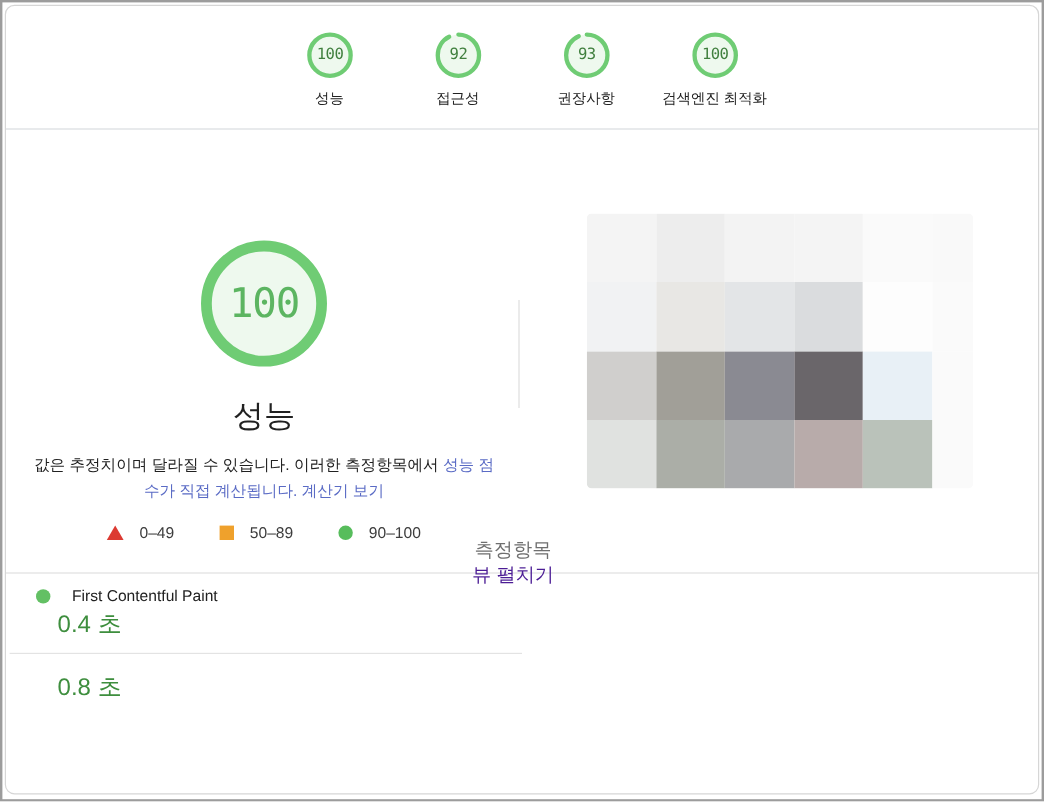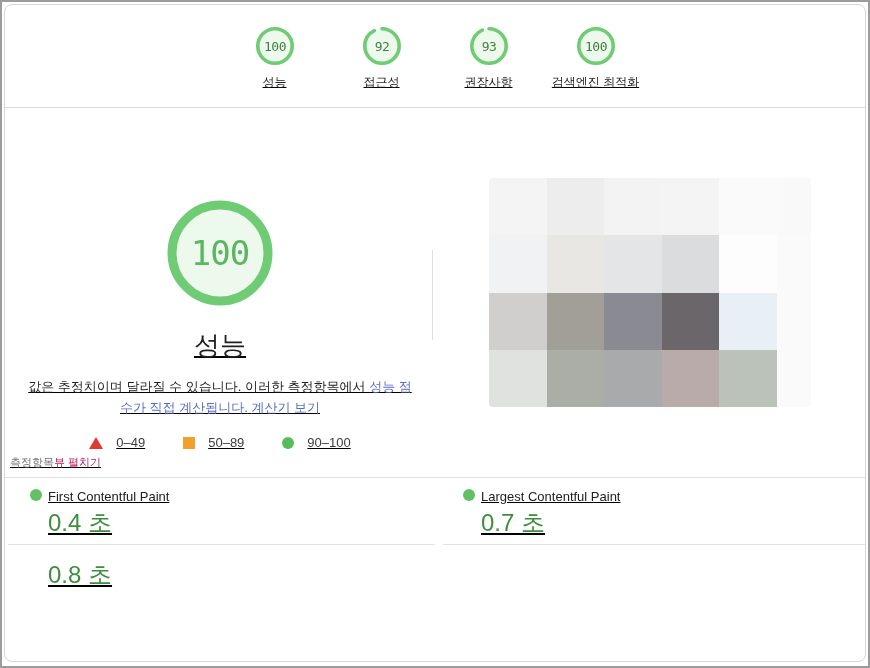--- a/index.html
+++ b/index.html
@@ -1,17 +1,17 @@
 <!DOCTYPE html>
 <html><head>
 <meta charset="utf-8">
 <style>
   html,body{margin:0;padding:0;background:#fff;font-family:"Liberation Sans",sans-serif;}
   .frame{width:870px;height:668px;box-sizing:border-box;border:2px solid #9c9c9c;background:#fff;overflow:hidden;}
-  .card{margin:2px;height:658px;box-sizing:border-box;border:1px solid #d6d6d6;border-radius:8px;overflow:hidden;background:#fff;text-decoration:underline;}
+  .card{margin:2px;height:658px;box-sizing:border-box;border:1px solid #d6d6d6;border-radius:8px;overflow:hidden;background:#fff;}
 
   
   .report-header{height:103px;box-sizing:border-box;border-bottom:1px solid #dadce0;display:flex;justify-content:center;gap:7px;padding-top:21px;}
   .gauge-item{width:100px;display:flex;flex-direction:column;align-items:center;text-decoration:none;cursor:pointer;}
   .gauge-label{margin-top:8px;font-size:12px;color:#212121;white-space:nowrap;}
 
   
   .main{height:340px;display:flex;position:relative;}
   .col-left{flex:1;text-align:center;padding-top:92px;box-sizing:border-box;}
   .col-right{flex:1;display:flex;justify-content:center;align-items:flex-start;padding-top:70px;box-sizing:border-box;}
@@ -22,32 +22,32 @@
   .perf-desc a{color:#5a6bc5;text-decoration:none;cursor:pointer;}
   .legend{margin-top:17px;display:flex;justify-content:center;gap:38px;align-items:center;}
   .legend-item{display:flex;align-items:center;gap:13px;font-size:13px;color:#3c3c3c;}
   .lg-triangle{width:0;height:0;border-left:7px solid transparent;border-right:7px solid transparent;border-bottom:12px solid #dc3a32;}
   .lg-square{width:12px;height:12px;background:#efa12c;}
   .lg-circle{width:12px;height:12px;border-radius:50%;background:#57bd5c;}
 
   .shot{display:grid;grid-template-columns:repeat(5,57.5px) 34.5px;grid-template-rows:repeat(4,57.25px);border-radius:4px;overflow:hidden;}
 
   
-  .metrics-header{height:30px;box-sizing:border-box;border-bottom:1px solid #e0e0e0;display:flex;align-items:center;padding:0 20px 0 5px;font-size:11px;color:#6f6f6f;}
-  .metrics-expand{cursor:pointer;color:#be185d;}
+  .metrics-header{height:30px;box-sizing:border-box;border-bottom:1px solid #e0e0e0;display:flex;align-items:center;padding:0 20px 0 5px;font-size:16px;color:#6f6f6f;flex-direction:column;}
+  .metrics-expand{cursor:pointer;color:#4c1d95;}
   .metrics{display:flex;align-items:flex-start;}
   .m-col{width:50%;box-sizing:border-box;}
   .m-col-0 .m-row{margin-left:3px;padding-left:22px;}
   .m-col-1 .m-row{margin-left:8px;padding-left:20px;}
   .m-row{box-sizing:border-box;height:67px;padding-top:11px;border-bottom:1px solid #e3e3e3;}
   .m-row.last{border-bottom:none;}
-  .m-top{display:flex;gap:6px;}
+  .m-top{display:flex;align-items:center;gap:18px;}
   .m-dot{width:12px;height:12px;border-radius:50%;background:#63c064;flex:0 0 auto;}
   .m-name{font-size:13px;color:#212121;}
-  .m-val{margin-left:18px;margin-top:3px;font-size:24px;color:#3e8e3e;}
+  .m-val{margin-left:18px;margin-top:3px;font-size:20px;color:#3e8e3e;}
 </style>
 </head>
 <body>
 
 <div class="frame">
   <div class="card">
 
     <div class="report-header" id="gauge-row">
         <a class="gauge-item">
           <svg width="40" height="40" viewBox="0 0 40 40">
@@ -150,26 +150,19 @@
               <span class="m-dot"></span>
               <span class="m-name">First Contentful Paint</span>
             </div>
             <div class="m-val">0.4 초</div>
           </div>
           <div class="m-row last">
             <div class="m-val">0.8 초</div>
           </div>
         </div>
       <div class="m-col m-col-1" id="mcol-1">
-          <div class="m-row">
-            <div class="m-top">
-              <span class="m-dot"></span>
-              <span class="m-name">Largest Contentful Paint</span>
-            </div>
-            <div class="m-val">0.7 초</div>
-          </div>
           <div class="m-row last">
           </div>
         </div>
     </div>
 
   </div>
 </div>
 
 </body></html>

